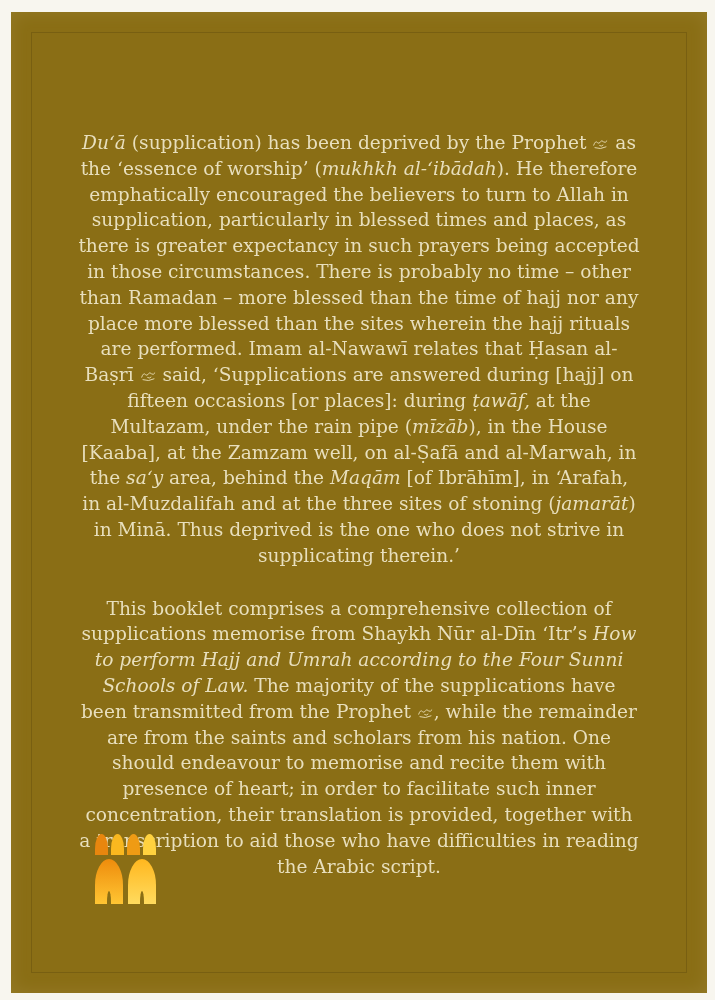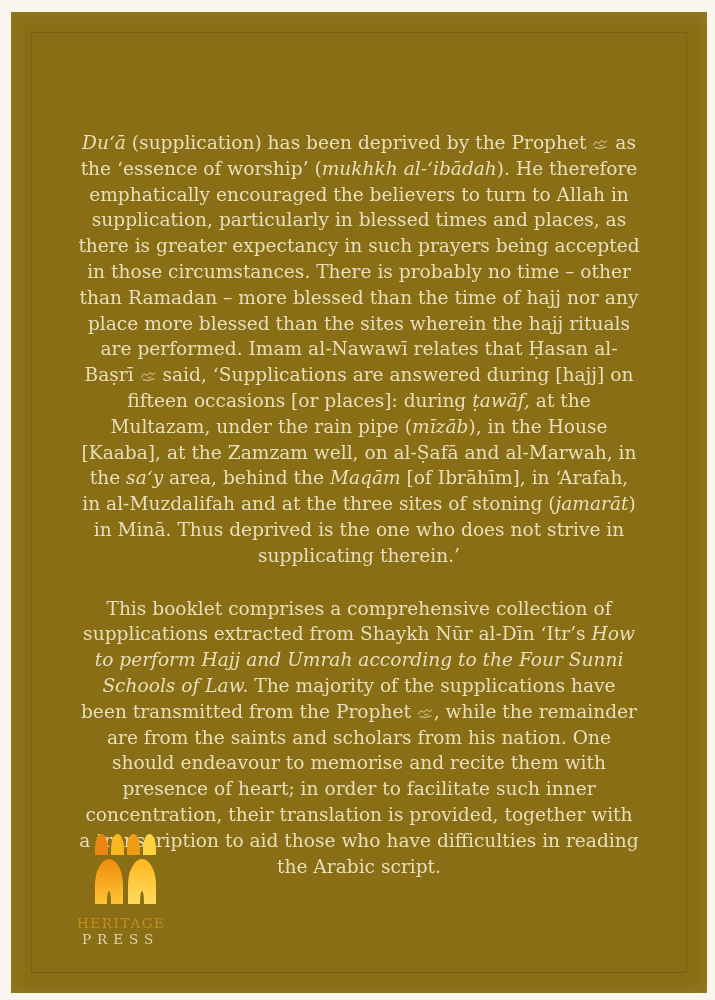--- a/index.html
+++ b/index.html
@@ -72,21 +72,21 @@
               <path d="M3.5 12 Q10 14.5 16.5 11"></path>
               <path d="M9 9.5 Q11 11 13 9"></path>
             </g>
           </svg></span><span> as the ‘essence of worship’ (</span><span class="it">mukhkh al-‘ibādah</span><span>). He therefore emphatically encouraged the believers to turn to Allah in supplication, particularly in blessed times and places, as there is greater expectancy in such prayers being accepted in those circumstances. There is probably no time – other than Ramadan – more blessed than the time of hajj nor any place more blessed than the sites wherein the hajj rituals are performed. Imam al-Nawawī relates that Ḥasan al-Baṣrī </span><span class="honorific"><svg viewBox="0 0 20 14" width="17" height="13">
             <g fill="none" stroke="#e6dcb2" stroke-width="1.1" stroke-linecap="round">
               <path d="M2 9 Q4 3 6.5 6 Q8 8 10 5 Q11.5 2.5 13.5 5 Q15.5 7 17.5 4"></path>
               <path d="M3.5 12 Q10 14.5 16.5 11"></path>
               <path d="M9 9.5 Q11 11 13 9"></path>
             </g>
           </svg></span><span> said, ‘Supplications are answered during [hajj] on fifteen occasions [or places]: during </span><span class="it">ṭawāf,</span><span> at the Multazam, under the rain pipe (</span><span class="it">mīzāb</span><span>), in the House [Kaaba], at the Zamzam well, on al-Ṣafā and al-Marwah, in the </span><span class="it">sa‘y</span><span> area, behind the </span><span class="it">Maqām</span><span> [of Ibrāhīm], in ‘Arafah, in al-Muzdalifah and at the three sites of stoning (</span><span class="it">jamarāt</span><span>) in Minā. Thus deprived is the one who does not strive in supplicating therein.’</span></p>
-    <p class="para"><span>This booklet comprises a comprehensive collection of supplications extracted from Shaykh Nūr al-Dīn ‘Itr’s </span><span class="it">How to perform Hajj and Umrah according to the Four Sunni Schools of Law.</span><span> The majority of the supplications have been transmitted from the Prophet </span><span class="honorific"><svg viewBox="0 0 20 14" width="17" height="13">
+    <p class="para"><span>This booklet comprises a comprehensive collection of supplications memorise from Shaykh Nūr al-Dīn ‘Itr’s </span><span class="it">How to perform Hajj and Umrah according to the Four Sunni Schools of Law.</span><span> The majority of the supplications have been transmitted from the Prophet </span><span class="honorific"><svg viewBox="0 0 20 14" width="17" height="13">
             <g fill="none" stroke="#e6dcb2" stroke-width="1.1" stroke-linecap="round">
               <path d="M2 9 Q4 3 6.5 6 Q8 8 10 5 Q11.5 2.5 13.5 5 Q15.5 7 17.5 4"></path>
               <path d="M3.5 12 Q10 14.5 16.5 11"></path>
               <path d="M9 9.5 Q11 11 13 9"></path>
             </g>
           </svg></span><span>, while the remainder are from the saints and scholars from his nation. One should endeavour to memorise and recite them with presence of heart; in order to facilitate such inner concentration, their translation is provided, together with a transcription to aid those who have difficulties in reading the Arabic script.</span></p>
   </div>
 
   <div class="logo">
     <div class="arches">
@@ -98,18 +98,14 @@
       </div>
       <div class="arch-row big">
         <span class="arch big bl">
             <i class="slit"></i>
           </span>
         <span class="arch big br">
             <i class="slit"></i>
           </span>
       </div>
     </div>
-    <div class="pub">
-      <div class="pub-heritage">HERITAGE</div>
-      <div class="pub-press">PRESS</div>
-    </div>
   </div>
 </div>
 
 </body></html>

